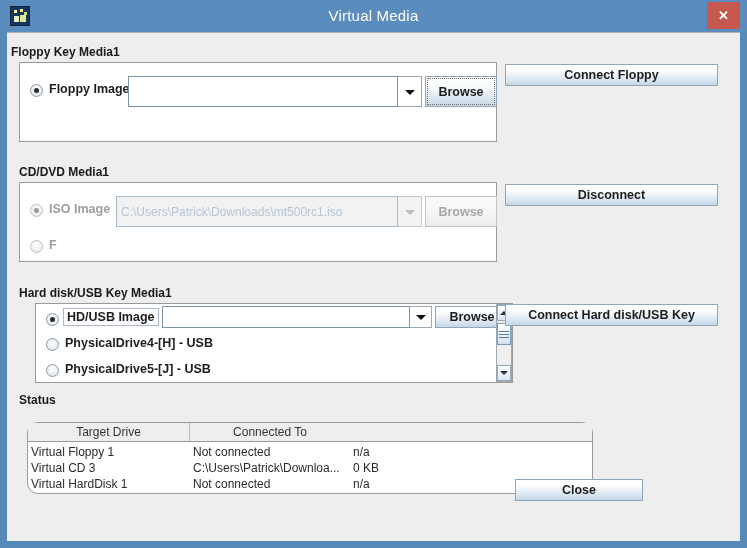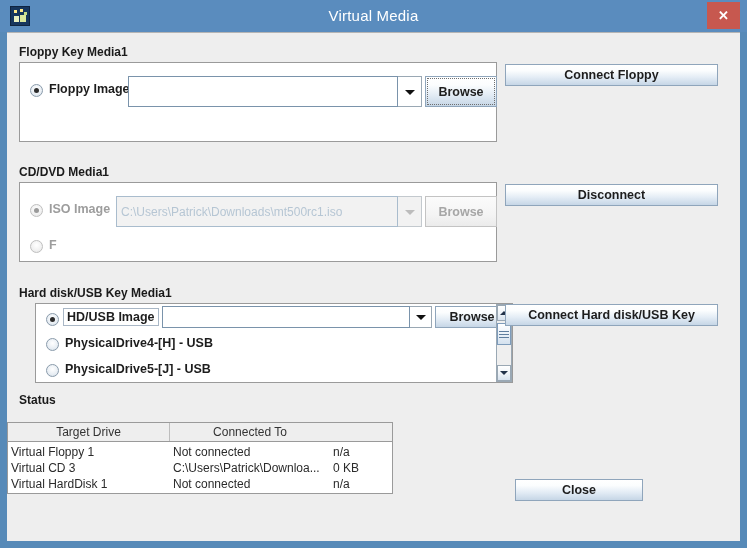--- a/index.html
+++ b/index.html
@@ -220,21 +220,21 @@
         <i class="ico-e"></i>
     </div>
     <div class="title-text">Virtual Media</div>
     <div class="close-btn">
       <div class="x">✕</div>
     </div>
   </div>
 
   <div class="client">
 
-    <div class="group-label" style="left:12px; top:12px;">Floppy Key Media1</div>
+    <div class="group-label" style="left:4px; top:12px;">Floppy Key Media1</div>
 
     <div class="panel" style="left:12px; top:29px; width:478px; height:80px;">
 
       <div class="radio on" style="left:10px; top:21px;"></div>
       <div class="radio-label" style="left:29px; top:19px;">Floppy Image</div>
 
       <div class="tfield" style="left:108px; top:13px; width:270px; height:31px;"></div>
       <div class="combo-arrow" style="left:378px; top:13px; width:24px; height:31px;">
         <span class="tri-down"></span>
       </div>
@@ -296,21 +296,21 @@
         <div class="sb-btn sb-dn">
           <span class="sb-tri dn"></span>
         </div>
       </div>
     </div>
 
     <div class="btn" style="left:498px; top:271px; width:213px; height:22px;">Connect Hard disk/USB Key</div>
 
     <div class="group-label" style="left:12px; top:360px;">Status</div>
 
-    <div class="table" style="left:0; top:389px; width:386px; height:72px;">
+    <div class="table" style="left:20px; top:389px; width:566px; height:72px;border-radius:11px;">
 
       <div class="thead">
         <div class="th" style="left:0px;   width:162px;">Target Drive</div>
         <div class="th" style="left:162px; width:160px;">Connected To</div>
       </div>
 
       <div class="trow" style="top:21px;">
         <div class="td" style="left:3px;   width:159px;">Virtual Floppy 1</div>
         <div class="td" style="left:165px; width:157px;">Not connected</div>
         <div class="td" style="left:325px; width:150px;">n/a</div>

